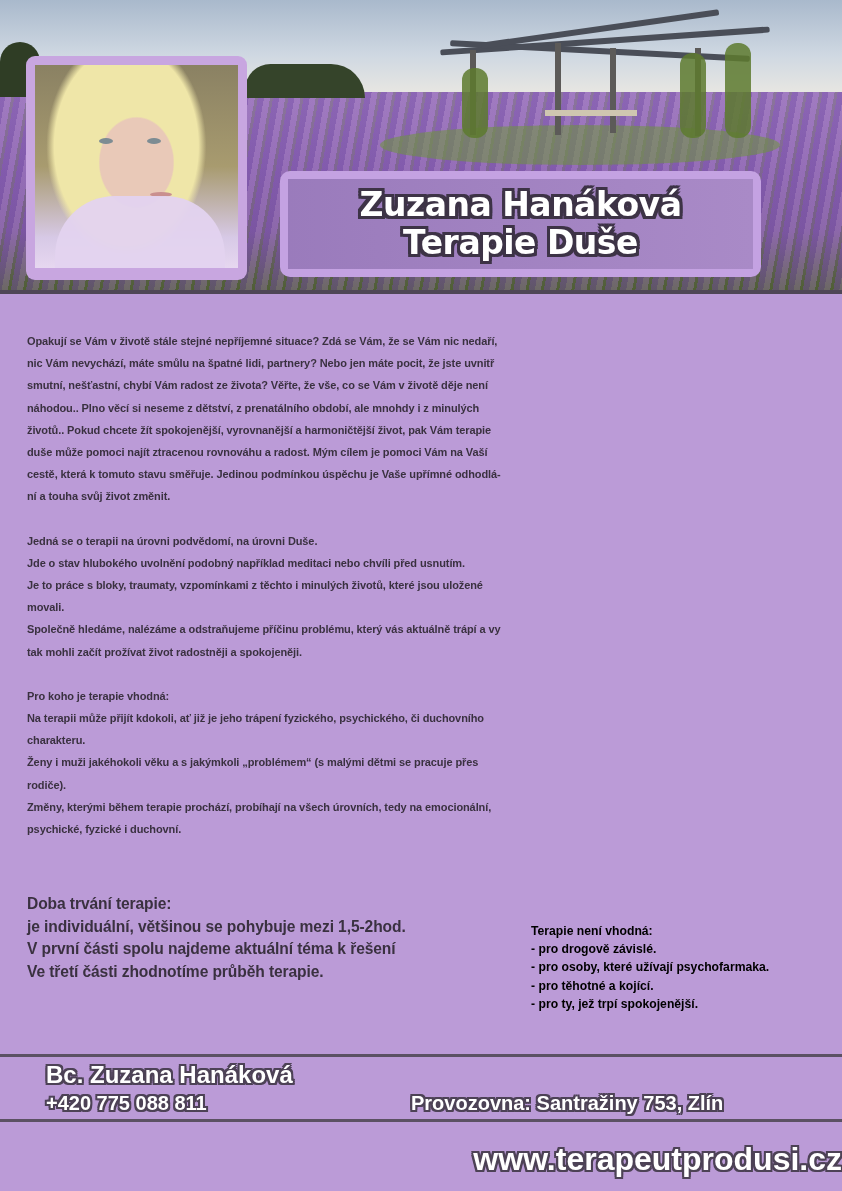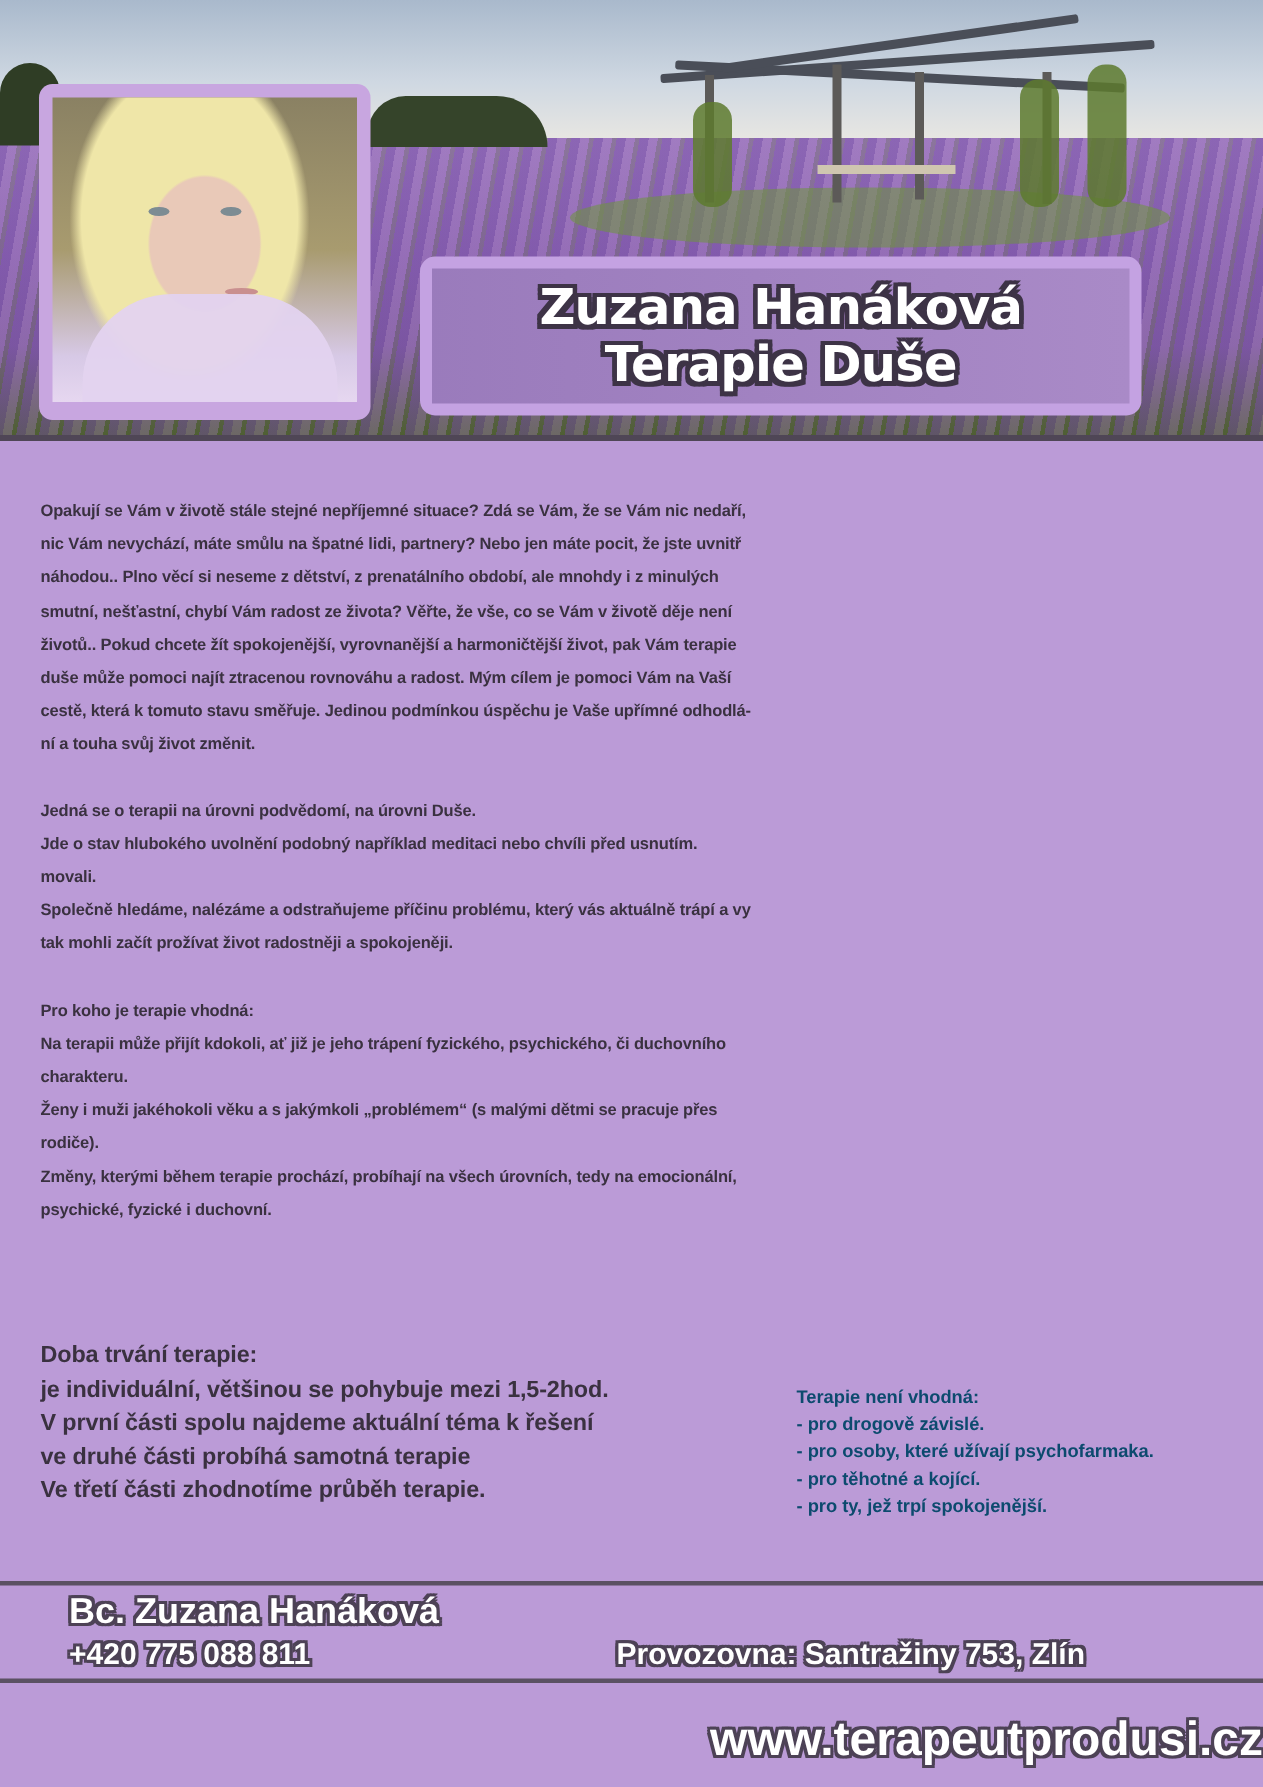--- a/index.html
+++ b/index.html
@@ -78,21 +78,21 @@
     font-size: 11px; font-weight: bold; line-height: 22.2px; color: #3a3140;
     letter-spacing: -0.1px;
   }
   .para p { margin: 0; }
   .block-gap { height: 22px; }
 
   .duration { position: absolute; left: 27px; top: 893px; width: 480px; }
   .duration .para { font-size: 15.6px; line-height: 22.5px; }
 
   .notsuit { position: absolute; left: 531px; top: 922px; width: 300px; }
-  .notsuit p { font-size: 12.2px; font-weight: bold; line-height: 18.2px; color: #0c4a6e; }
+  .notsuit p { font-size: 12.2px; font-weight: bold; line-height: 18.2px; color: #000000; }
 
   
   .rule { position: absolute; left: 0; width: 842px; height: 3px; background: #5b5163; }
   .rule.r1 { top: 1054px; }
   .rule.r2 { top: 1119px; }
   .outlined {
     color: #ffffff; font-weight: bold;
     text-shadow:
       -2px -2px 0 #4d4256, 2px -2px 0 #4d4256, -2px 2px 0 #4d4256, 2px 2px 0 #4d4256,
       0 -2px 0 #4d4256, 0 2px 0 #4d4256, -2px 0 0 #4d4256, 2px 0 0 #4d4256;
@@ -140,31 +140,32 @@
       <div class="title-line">Terapie Duše</div>
     </div>
   </div>
 </div>
 <div class="header-rule"></div>
 
 <div class="content">
   <div class="para">
     <p>Opakují se Vám v životě stále stejné nepříjemné situace? Zdá se Vám, že se Vám nic nedaří,</p>
     <p>nic Vám nevychází, máte smůlu na špatné lidi, partnery? Nebo jen máte pocit, že jste uvnitř</p>
+    <p>smutní, nešťastní, chybí Vám radost ze života? Věřte, že vše, co se Vám v životě děje není</p>
     <p>náhodou.. Plno věcí si neseme z dětství, z prenatálního období, ale mnohdy i z minulých</p>
-    <p>smutní, nešťastní, chybí Vám radost ze života? Věřte, že vše, co se Vám v životě děje není</p>
     <p>životů.. Pokud chcete žít spokojenější, vyrovnanější a harmoničtější život, pak Vám terapie</p>
     <p>duše může pomoci najít ztracenou rovnováhu a radost. Mým cílem je pomoci Vám na Vaší</p>
     <p>cestě, která k tomuto stavu směřuje. Jedinou podmínkou úspěchu je Vaše upřímné odhodlá-</p>
     <p>ní a touha svůj život změnit.</p>
   </div>
   <div class="block-gap"></div>
   <div class="para">
     <p>Jedná se o terapii na úrovni podvědomí, na úrovni Duše.</p>
     <p>Jde o stav hlubokého uvolnění podobný například meditaci nebo chvíli před usnutím.</p>
+    <p>Je to práce s bloky, traumaty, vzpomínkami z těchto i minulých životů, které jsou uložené</p>
     <p>movali.</p>
     <p>Společně hledáme, nalézáme a odstraňujeme příčinu problému, který vás aktuálně trápí a vy</p>
     <p>tak mohli začít prožívat život radostněji a spokojeněji.</p>
   </div>
   <div class="block-gap"></div>
   <div class="para">
     <p>Pro koho je terapie vhodná:</p>
     <p>Na terapii může přijít kdokoli, ať již je jeho trápení fyzického, psychického, či duchovního</p>
     <p>charakteru.</p>
     <p>Ženy i muži jakéhokoli věku a s jakýmkoli „problémem“ (s malými dětmi se pracuje přes</p>
@@ -172,21 +173,20 @@
     <p>Změny, kterými během terapie prochází, probíhají na všech úrovních, tedy na emocionální,</p>
     <p>psychické, fyzické i duchovní.</p>
   </div>
 </div>
 
 <div class="duration">
   <div class="para">
     <p>Doba trvání terapie:</p>
     <p>je individuální, většinou se pohybuje mezi 1,5-2hod.</p>
     <p>V první části spolu najdeme aktuální téma k řešení</p>
-    <p>ve druhé části probíhá samotná terapie</p>
     <p>Ve třetí části zhodnotíme průběh terapie.</p>
   </div>
 </div>
 
 <div class="notsuit">
   <p>Terapie není vhodná:</p>
   <p>- pro drogově závislé.</p>
   <p>- pro osoby, které užívají psychofarmaka.</p>
   <p>- pro těhotné a kojící.</p>
   <p>- pro ty, jež trpí spokojenější.</p>

